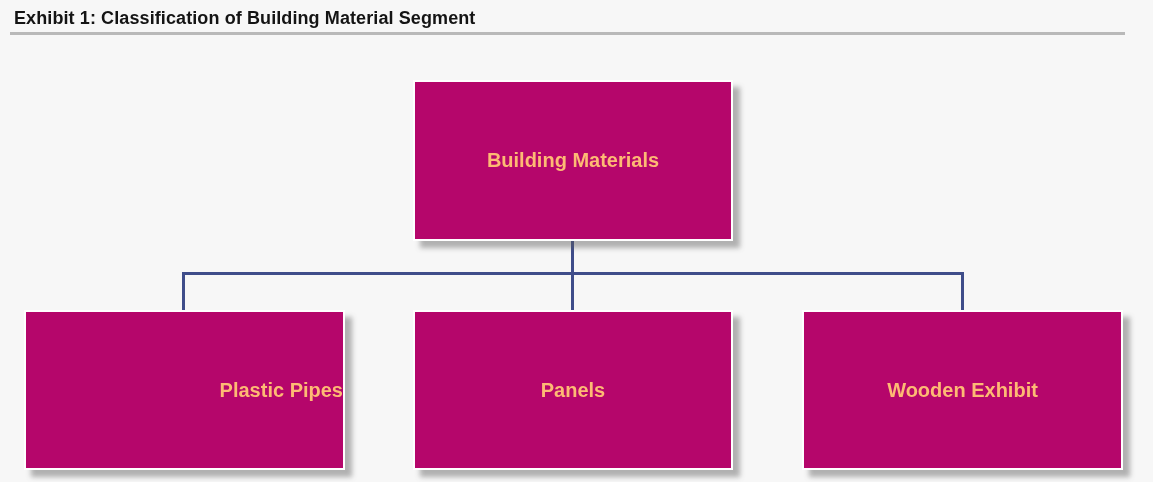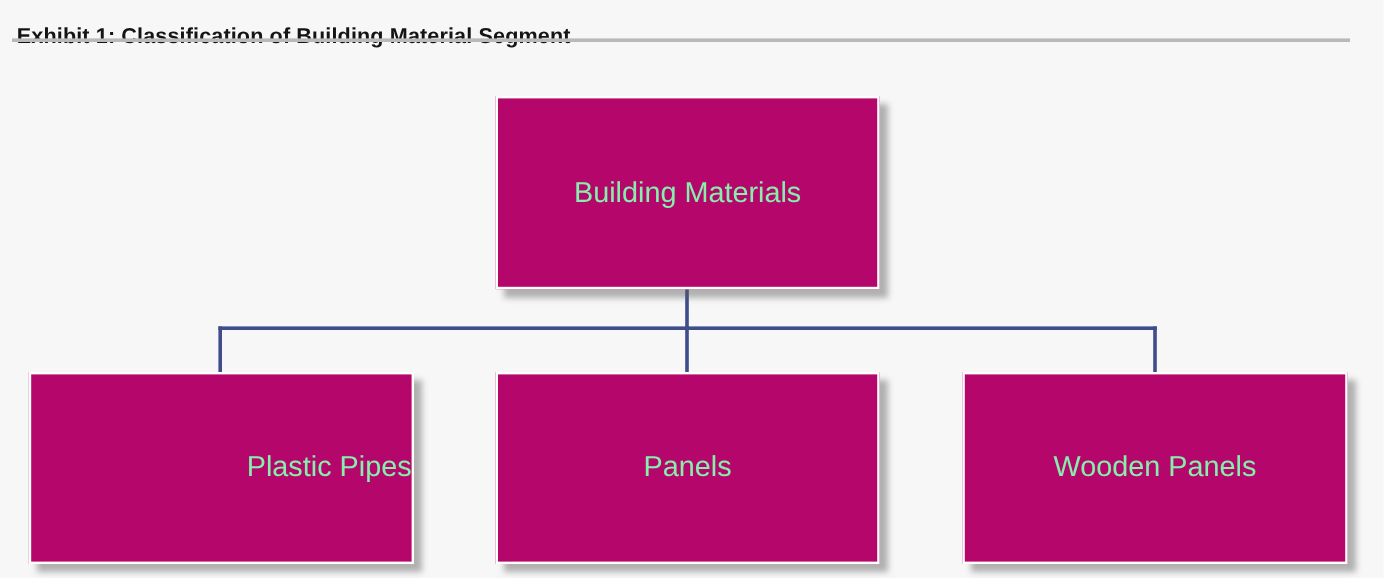--- a/index.html
+++ b/index.html
@@ -11,21 +11,21 @@
   }
   .page {
     position: relative;
     width: 1153px;
     height: 482px;
     background: #f7f7f7;
   }
   .exhibit-title {
     position: absolute;
     left: 14px;
-    top: 20px;
+    top: 8px;
     font-size: 18px;
     font-weight: bold;
     color: #141414;
     letter-spacing: 0.1px;
     white-space: nowrap;
   }
   .title-rule {
     position: absolute;
     left: 10px;
     top: 32px;
@@ -34,23 +34,23 @@
     background: #b9b9b9;
   }
   .node {
     position: absolute;
     background: #b5066b;
     border: 2px solid #ffffff;
     box-shadow: 7px 7px 5px rgba(90, 90, 90, 0.45);
     display: flex;
     align-items: center;
     justify-content: center;
-    color: #86efac;
-    font-size: 24px;
-    font-weight: normal;
+    color: #fdba74;
+    font-size: 20px;
+    font-weight: bold;
     text-align: center;
   }
   .node-root   { left: 413px; top: 80px;  width: 320px; height: 161px; }
   .node-child1 { left: 24px;  top: 310px; width: 321px; height: 160px; justify-content: flex-end; }
   .node-child2 { left: 413px; top: 310px; width: 320px; height: 160px; }
   .node-child3 { left: 802px; top: 310px; width: 321px; height: 160px; }
   .connector {
     position: absolute;
     background: #3f4d8a;
   }
@@ -81,16 +81,16 @@
 
   <div class="node node-child1">
     <span>Plastic Pipes</span>
   </div>
 
   <div class="node node-child2">
     <span>Panels</span>
   </div>
 
   <div class="node node-child3">
-    <span>Wooden Panels</span>
+    <span>Wooden Exhibit</span>
   </div>
 
 </div>
 
 </body></html>

